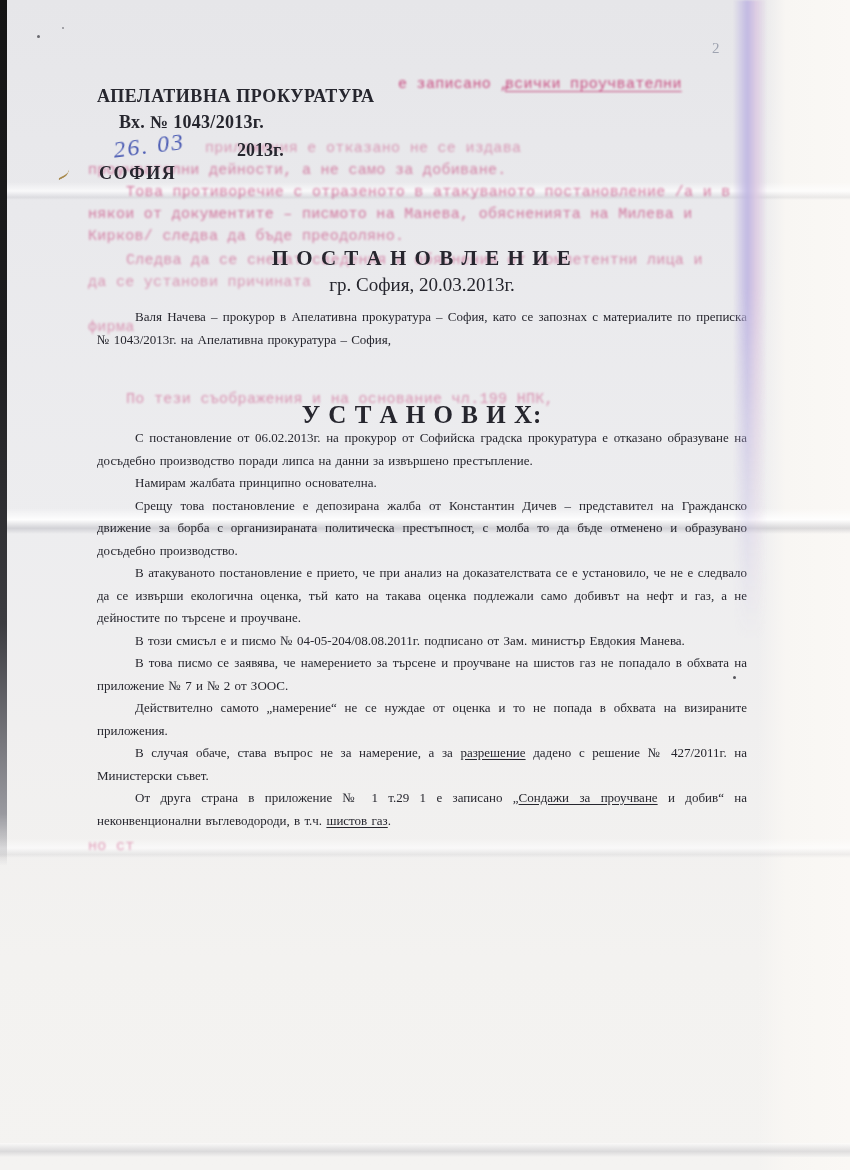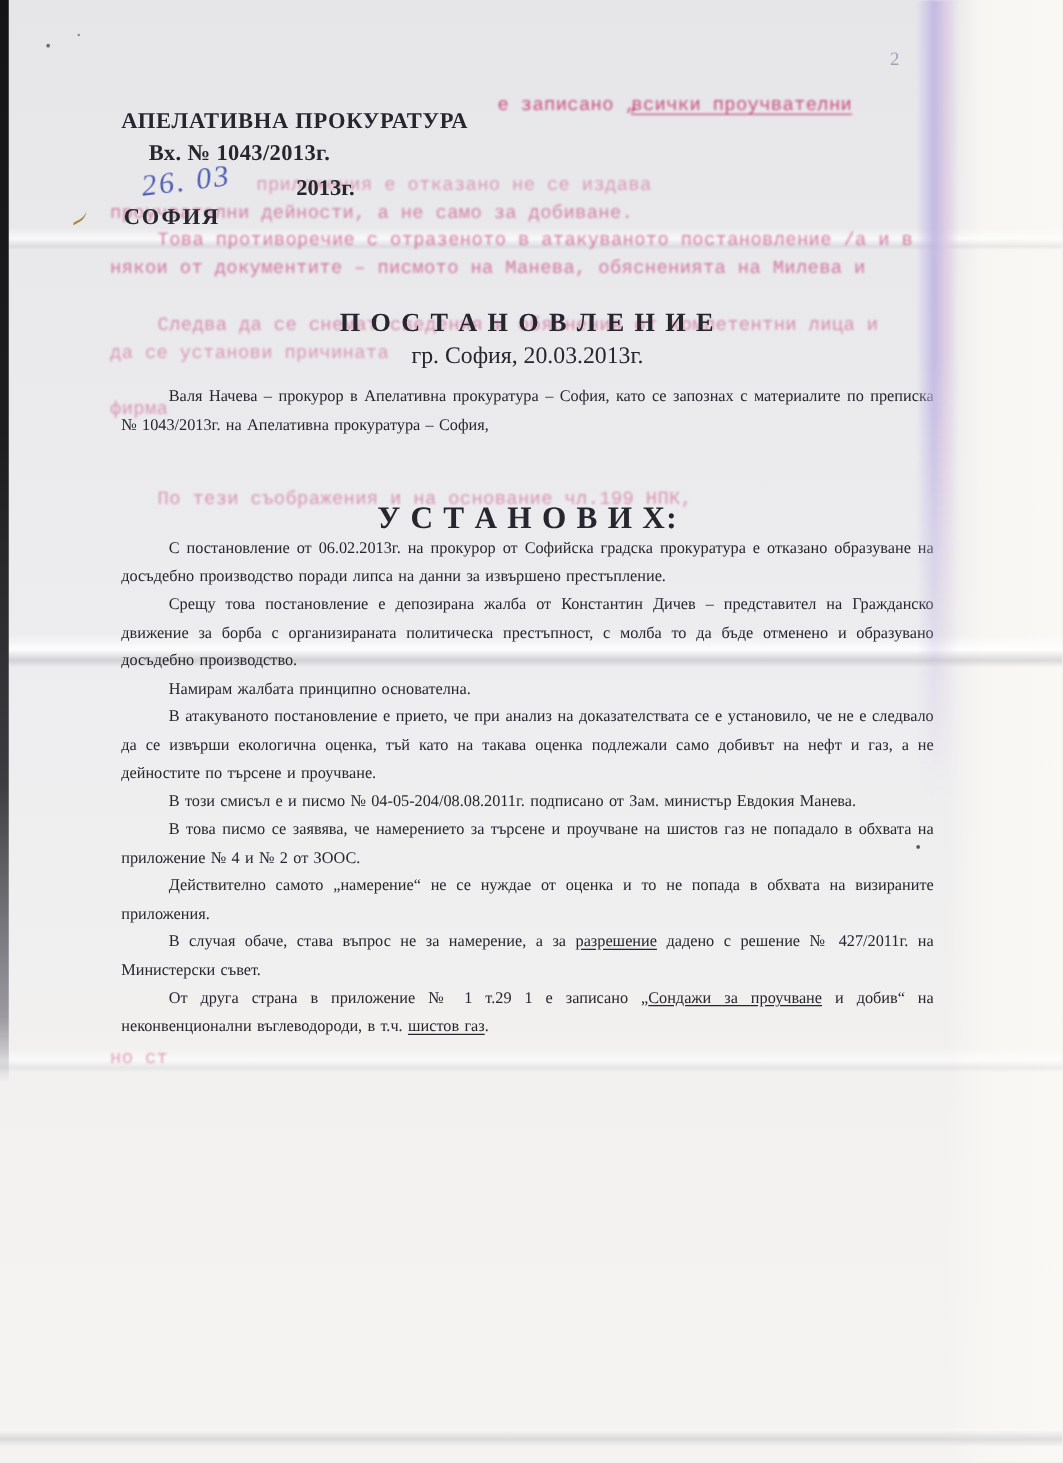--- a/index.html
+++ b/index.html
@@ -91,20 +91,21 @@
 <div class="crease c3"></div>
 <div class="crease c4"></div>
 
 <div class="bleed-layer">
     <div class="bleed-line" style="top: 76px; left: 398px; opacity: 0.75;">е записано „</div>
     <div class="bleed-line u" style="top: 76px; left: 505px; opacity: 0.75;">всички проучвателни</div>
     <div class="bleed-line" style="top: 140px; left: 205px; opacity: 0.38;">приложения е отказано не се издава</div>
     <div class="bleed-line" style="top: 162px; left: 88px; opacity: 0.5;">проучвателни дейности, а не само за добиване.</div>
     <div class="bleed-line" style="top: 184px; left: 126px; opacity: 0.55;">Това противоречие с отразеното в атакуваното постановление /а и в</div>
     <div class="bleed-line" style="top: 206px; left: 88px; opacity: 0.55;">някои от документите – писмото на Манева, обясненията на Милева и</div>
+    <div class="bleed-line" style="top: 228px; left: 88px; opacity: 0.5;">Кирков/ следва да бъде преодоляно.</div>
     <div class="bleed-line" style="top: 252px; left: 126px; opacity: 0.45;">Следва да се снемат сведения и обяснения от компетентни лица и</div>
     <div class="bleed-line" style="top: 274px; left: 88px; opacity: 0.4;">да се установи причината</div>
     <div class="bleed-line" style="top: 319px; left: 88px; opacity: 0.4;">фирма</div>
     <div class="bleed-line" style="top: 391px; left: 126px; opacity: 0.42;">По тези съображения и на основание чл.199 НПК,</div>
     <div class="bleed-line" style="top: 838px; left: 88px; opacity: 0.4;">но ст</div>
   </div>
 
 <div class="page-num" style="left:712px;top:40px;">2</div>
 
 <div class="doc">
@@ -120,25 +121,25 @@
     <div class="title-main">П О С Т А Н О В Л Е Н И Е</div>
     <div class="title-sub">гр. София, 20.03.2013г.</div>
   </div>
 
   <p class="intro">Валя Начева – прокурор в Апелативна прокуратура – София, като се запознах с материалите по преписка № 1043/2013г. на Апелативна прокуратура – София,</p>
 
   <div class="section-head">У С Т А Н О В И Х:</div>
 
   <div class="body-text">
     <p class="para"><span>С постановление от 06.02.2013г. на прокурор от Софийска градска прокуратура е отказано образуване на досъдебно производство поради липса на данни за извършено престъпление.</span></p>
+    <p class="para"><span>Намирам жалбата принципно основателна.</span></p>
     <p class="para"><span>Срещу това постановление е депозирана жалба от Константин Дичев – представител на Гражданско движение за борба с организираната политическа престъпност, с молба то да бъде отменено и образувано досъдебно производство.</span></p>
-    <p class="para"><span>Намирам жалбата принципно основателна.</span></p>
     <p class="para"><span>В атакуваното постановление е прието, че при анализ на доказателствата се е установило, че не е следвало да се извърши екологична оценка, тъй като на такава оценка подлежали само добивът на нефт и газ, а не дейностите по търсене и проучване.</span></p>
     <p class="para"><span>В този смисъл е и писмо № 04-05-204/08.08.2011г. подписано от Зам. министър Евдокия Манева.</span></p>
-    <p class="para"><span>В това писмо се заявява, че намерението за търсене и проучване на шистов газ не попадало в обхвата на приложение № 4 и № 2 от ЗООС.</span></p>
+    <p class="para"><span>В това писмо се заявява, че намерението за търсене и проучване на шистов газ не попадало в обхвата на приложение № 7 и № 2 от ЗООС.</span></p>
     <p class="para"><span>Действително самото „намерение“ не се нуждае от оценка и то не попада в обхвата на визираните приложения.</span></p>
     <p class="para"><span>В случая обаче, става въпрос не за намерение, а за </span><span class="u">разрешение</span><span> дадено с решение № 427/2011г. на Министерски съвет.</span></p>
     <p class="para"><span>От друга страна в приложение № 1 т.29 1 е записано „</span><span class="u">Сондажи за проучване</span><span> и добив“ на неконвенционални въглеводороди, в т.ч. </span><span class="u">шистов газ</span><span>.</span></p>
   </div>
 </div>
 
 <div class="speck s1"></div>
 <div class="speck s2"></div>
 <div class="pen-mark"></div>
 <div class="dot-right"></div>

